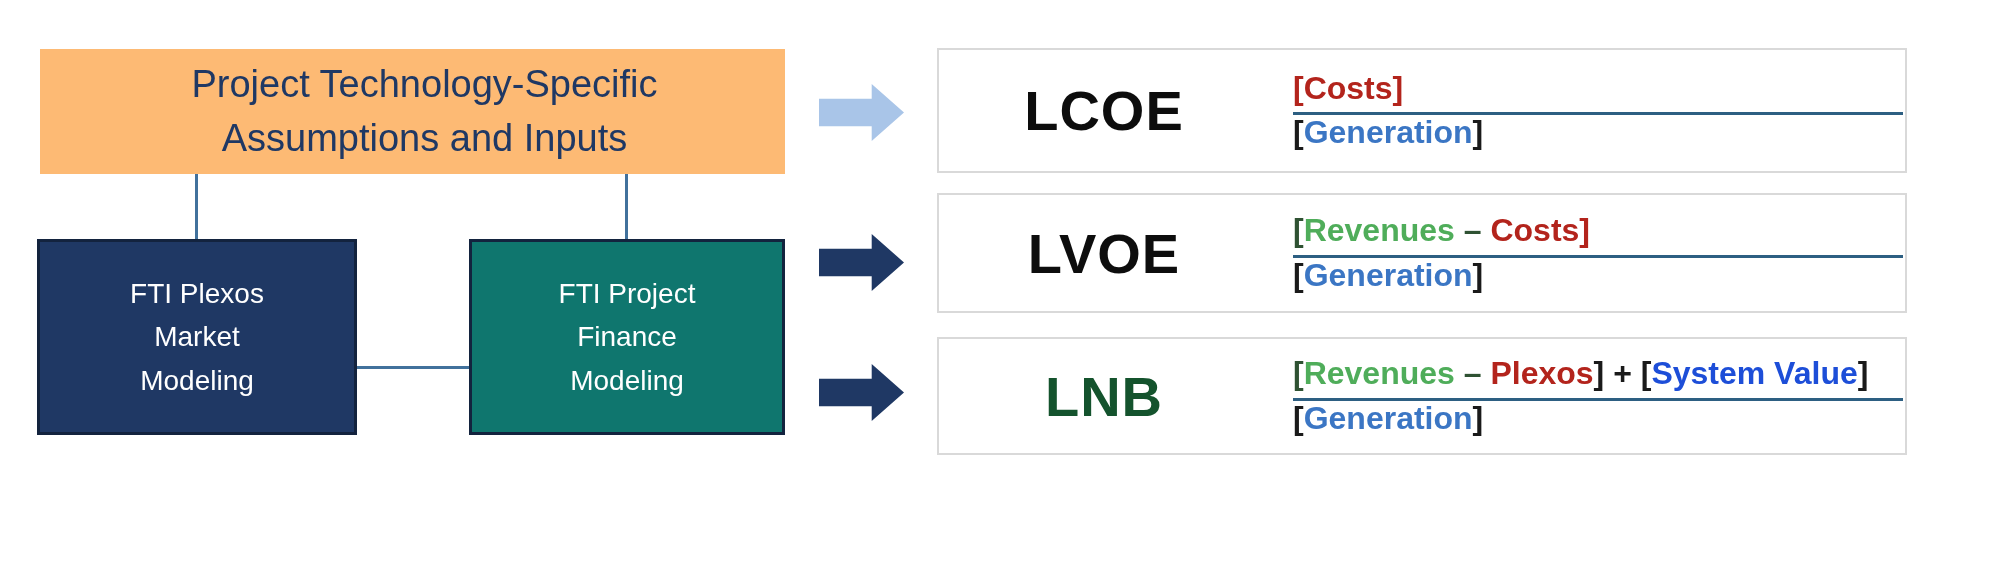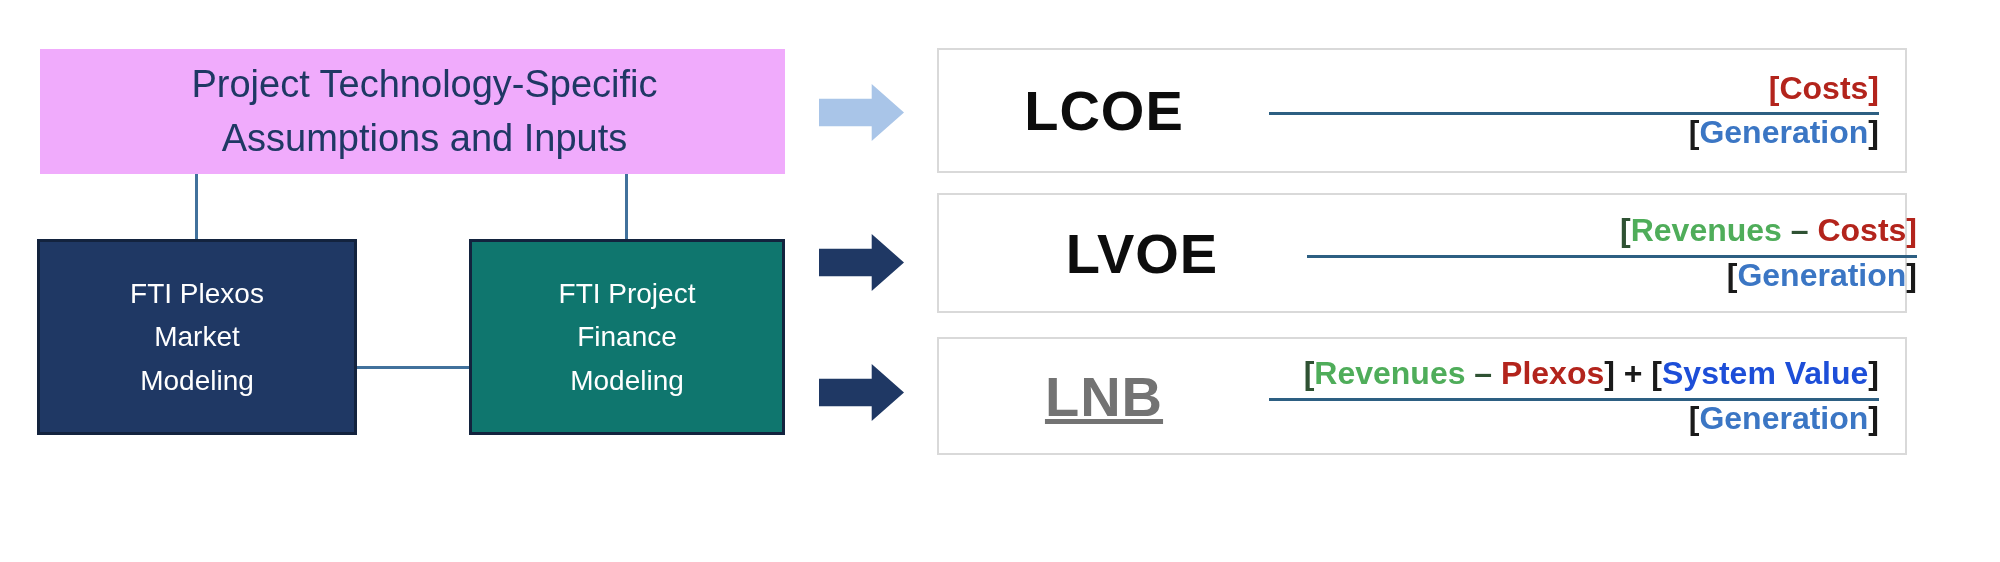--- a/index.html
+++ b/index.html
@@ -52,58 +52,59 @@
   #arrow-lnb  { top: 364px; background: #1F3864; }
   
   .metric-box {
     position: absolute;
     left: 937px; width: 970px;
     box-sizing: border-box;
     border: 2px solid #D9D9D9;
     background: #ffffff;
     display: flex;
     align-items: center;
+    gap: 24px;
   }
   #box-lcoe { top: 48px;  height: 125px; }
   #box-lvoe { top: 193px; height: 120px; }
   #box-lnb  { top: 337px; height: 118px; }
   .metric-label {
     width: 330px;
     text-align: center;
     font-size: 56px;
     font-weight: bold;
     color: #0d0d0d;
     letter-spacing: 1px;
     flex: 0 0 auto;
   }
   .fraction {
     width: 610px;
     margin-left: auto;
     margin-right: 32px;
     display: flex;
     flex-direction: column;
-    align-items: flex-end;
+    align-items: flex-start;
     flex: 0 0 auto;
   }
   .frac-num, .frac-den {
     font-size: 32px;
     font-weight: bold;
     white-space: nowrap;
     line-height: 1.1;
   }
   .frac-num { margin-bottom: 6px; }
   .frac-den { }
   .frac-line { width: 100%; height: 3px; background: #2D5F82; }
 </style>
 </head>
 <body>
 
 <div id="canvas">
 
-  <div id="top-box" class="flow-box" style="background-color: #f0abfc; color: rgb(31, 56, 100); padding-left: 24px;">Project Technology-Specific
+  <div id="top-box" class="flow-box" style="background-color: #fdba74; color: rgb(31, 56, 100); padding-left: 24px;">Project Technology-Specific
 Assumptions and Inputs</div>
 
   <div id="conn-v1" class="connector" style="background-color: rgb(65, 113, 156);"></div>
   <div id="conn-v2" class="connector" style="background-color: rgb(65, 113, 156);"></div>
   <div id="conn-h" class="connector" style="background-color: rgb(65, 113, 156);"></div>
 
   <div id="market-box" class="flow-box dark-box" style="background-color: rgb(31, 56, 100); color: rgb(255, 255, 255); border-color: rgb(19, 35, 62);">FTI Plexos
 Market
 Modeling</div>
 
@@ -118,30 +119,30 @@
   <div id="box-lcoe" class="metric-box">
     <div class="metric-label" style="color: rgb(13, 13, 13);">LCOE</div>
     <div class="fraction">
       <div class="frac-num"><span style="color: rgb(179, 36, 28);">[Costs]</span></div>
       <div class="frac-line" style="background-color: rgb(45, 95, 130);"></div>
       <div class="frac-den"><span style="color: rgb(26, 26, 26);">[</span><span style="color: rgb(59, 118, 196);">Generation</span><span style="color: rgb(26, 26, 26);">]</span></div>
     </div>
   </div>
 
   <div id="box-lvoe" class="metric-box">
-    <div class="metric-label" style="color: rgb(13, 13, 13); padding-left: 38px;">LVOE</div>
+    <div class="metric-label" style="color: rgb(13, 13, 13);">LVOE</div>
     <div class="fraction">
       <div class="frac-num"><span style="color: rgb(47, 82, 51);">[</span><span style="color: rgb(79, 173, 90);">Revenues</span><span style="color: rgb(47, 82, 51);"> – </span><span style="color: rgb(179, 36, 28);">Costs]</span></div>
       <div class="frac-line" style="background-color: rgb(45, 95, 130);"></div>
       <div class="frac-den"><span style="color: rgb(26, 26, 26);">[</span><span style="color: rgb(59, 118, 196);">Generation</span><span style="color: rgb(26, 26, 26);">]</span></div>
     </div>
   </div>
 
   <div id="box-lnb" class="metric-box">
-    <div class="metric-label" style="color: #737373; text-decoration: underline;">LNB</div>
+    <div class="metric-label" style="color: #14532d;">LNB</div>
     <div class="fraction">
       <div class="frac-num"><span style="color: rgb(47, 82, 51);">[</span><span style="color: rgb(79, 173, 90);">Revenues</span><span style="color: rgb(47, 82, 51);"> – </span><span style="color: rgb(179, 36, 28);">Plexos</span><span style="color: rgb(26, 26, 26);">] + [</span><span style="color: #1d4ed8;">System Value</span><span style="color: rgb(26, 26, 26);">]</span></div>
       <div class="frac-line" style="background-color: rgb(45, 95, 130);"></div>
       <div class="frac-den"><span style="color: rgb(26, 26, 26);">[</span><span style="color: rgb(59, 118, 196);">Generation</span><span style="color: rgb(26, 26, 26);">]</span></div>
     </div>
   </div>
 
 </div>
 
 </body></html>

